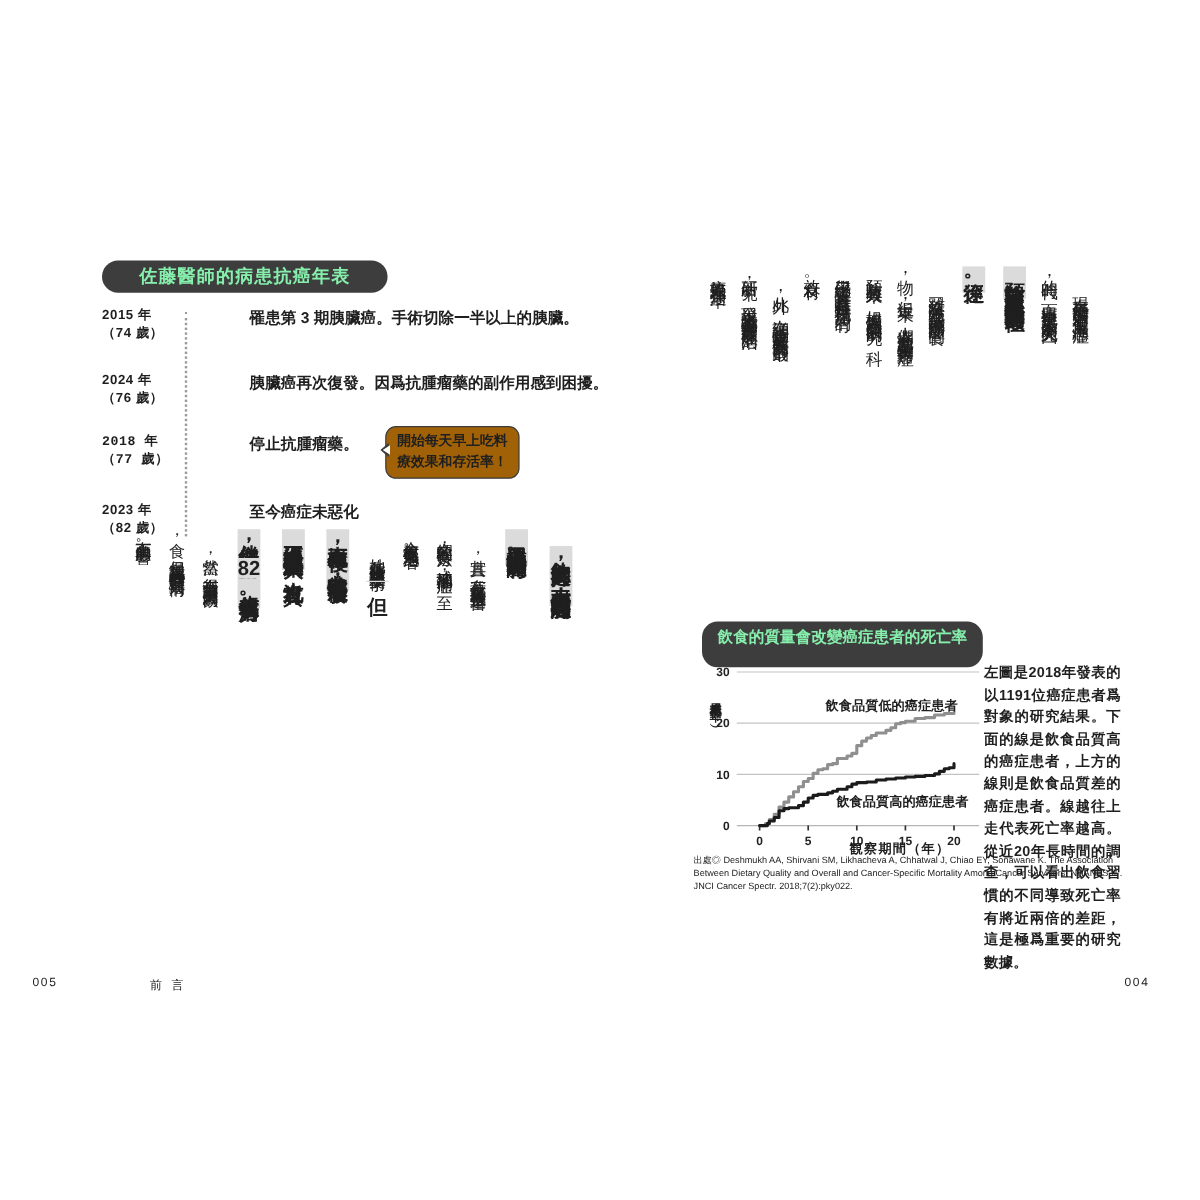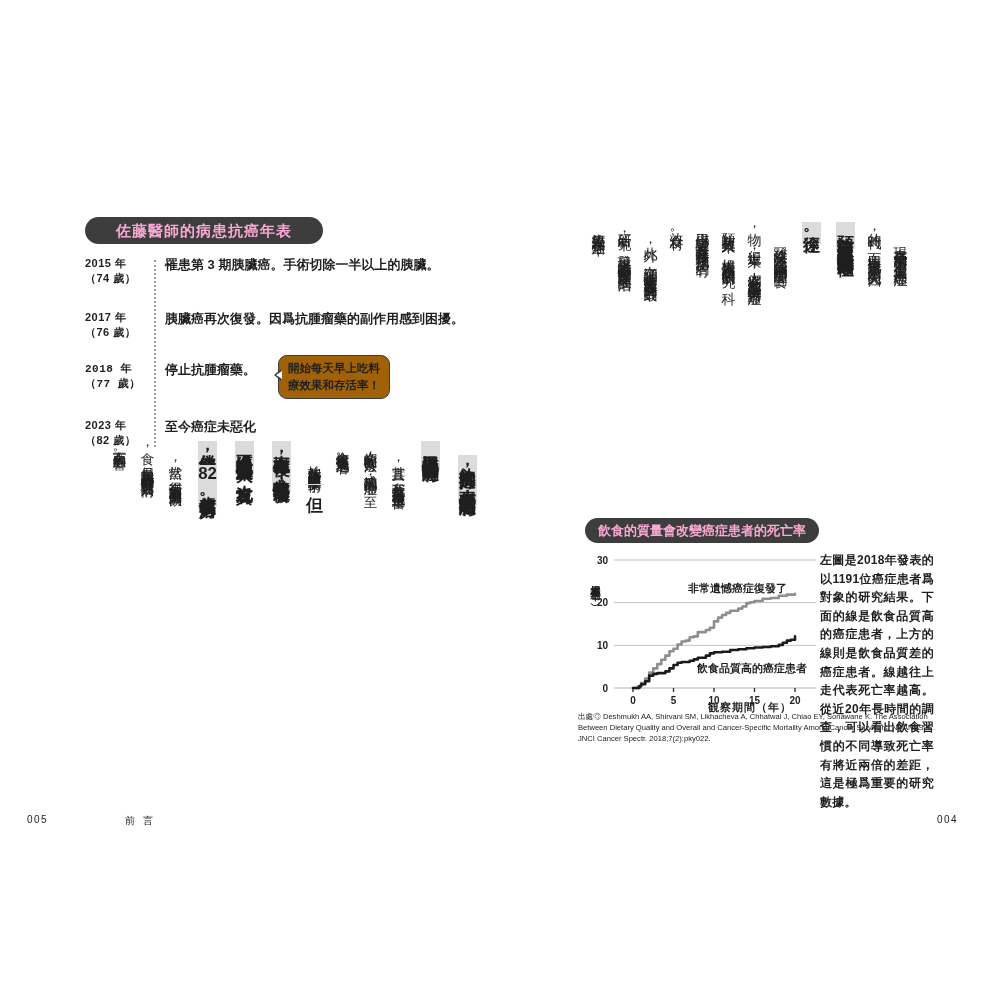--- a/index.html
+++ b/index.html
@@ -1,28 +1,28 @@
 <!DOCTYPE html>
 <html><head>
 <meta charset="utf-8">
 <style>
   html,body{margin:0;padding:0;background:#e9e9e9;}
   .spread{position:relative;width:1000px;height:1000px;background:#ffffff;margin:0 auto;
           font-family:"Liberation Sans", sans-serif;color:#1f1f1f;overflow:hidden;}
   .abs{position:absolute;}
 
   
-  .pill{background:#3d3d3d;color:#f9a8d4;font-weight:bold;text-align:center;border-radius:14px;}
+  .pill{background:#3d3d3d;color:#86efac;font-weight:bold;text-align:center;border-radius:14px;}
   .pill-timeline{left:85px;top:217px;width:238px;height:27px;line-height:27px;font-size:15px;letter-spacing:1px;}
-  .pill-chart{left:585px;top:518px;width:234px;height:25px;line-height:25px;font-size:13px;border-radius:13px;}
+  .pill-chart{left:585px;top:518px;width:234px;height:38px;line-height:25px;font-size:13px;border-radius:13px;}
 
   
   .trows{left:85px;top:256px;width:430px;}
   .dotline{position:absolute;left:69px;top:4px;bottom:2px;border-left:2px dotted #9a9a9a;}
-  .trow{display:flex;align-items:flex-start;position:relative;}
+  .trow{display:flex;align-items:flex-start;position:relative;gap:43px;}
   .trow.m1{margin-bottom:23px;}
   .trow.m2{margin-bottom:21px;}
   .trow.m3{margin-bottom:12px;font-family:Liberation Mono, monospace;}
   .tyear{width:64px;font-size:11px;line-height:1.4;font-weight:600;letter-spacing:.5px;}
   .tdesc{flex:1;padding-left:16px;font-size:13px;font-weight:700;line-height:1.45;}
   .row-flex{display:flex;align-items:flex-start;}
   .bubble{position:relative;display:inline-block;border:1.6px solid #3c3c3c;border-radius:9px;
           padding:4px 9px;font-size:11.5px;font-weight:700;text-align:center;line-height:1.5;
           margin-left:22px;top:-7px;background:#a16207;}
   .bubble::before{content:"";position:absolute;left:-11px;top:13px;border:6px solid transparent;
@@ -73,21 +73,21 @@
     <div class="trow m1">
       <div class="tyear">
         <span>2015 年</span><br>
         <span>（74 歲）</span>
       </div>
       <div class="tdesc">罹患第 3 期胰臟癌。手術切除一半以上的胰臟。</div>
     </div>
 
     <div class="trow m2">
       <div class="tyear">
-        <span>2017 年</span><br>
+        <span>2024 年</span><br>
         <span>（76 歲）</span>
       </div>
       <div class="tdesc">胰臟癌再次復發。因爲抗腫瘤藥的副作用感到困擾。</div>
     </div>
 
     <div class="trow m3">
       <div class="tyear">
         <span>2018 年</span><br>
         <span>（77 歲）</span>
       </div>
@@ -160,19 +160,19 @@
       <text x="136" y="156" text-anchor="middle" font-size="10" font-weight="600" fill="#222">10</text>
       <line x1="176.5" y1="140" x2="176.5" y2="144" stroke="#333" stroke-width="1.4"></line>
       <text x="176.5" y="156" text-anchor="middle" font-size="10" font-weight="600" fill="#222">15</text>
       <line x1="217" y1="140" x2="217" y2="144" stroke="#333" stroke-width="1.4"></line>
       <text x="217" y="156" text-anchor="middle" font-size="10" font-weight="600" fill="#222">20</text>
       <path d="M55.0 140.0H59.9 V138.3H63.1 V134.9H67.2 V130.6H71.2 V124.6H75.3 V120.4H79.3 V116.1H83.3 V111.8H87.4 V107.6H91.5 V103.3H95.5 V100.7H99.6 V96.5H103.6 V93.5H107.7 V92.6H111.7 V89.2H115.8 V88.4H119.8 V84.1H127.9 V82.0H131.9 V79.8H136.0 V73.4H140.1 V69.6H144.1 V67.0H148.1 V64.9H152.2 V62.8H160.3 V60.6H164.4 V58.5H168.4 V55.1H172.4 V54.2H176.5 V53.0H184.6 V50.8H192.7 V50.0H200.8 V47.8H208.9 V46.6H217.0 V45.7" fill="none" stroke="#8f8f8f" stroke-width="2.6" stroke-linejoin="round" stroke-linecap="round"></path>
       <path d="M55.0 140.0H61.5 V138.3H63.1 V136.2H67.2 V133.2H71.2 V127.6H75.3 V125.9H79.3 V125.1H87.4 V123.4H91.5 V120.4H95.5 V117.0H99.6 V114.8H103.6 V114.0H111.7 V112.7H115.8 V111.4H119.8 V109.7H127.9 V107.6H131.9 V105.4H136.0 V104.2H144.1 V103.7H152.2 V102.0H160.3 V101.2H168.4 V100.3H176.5 V99.5H184.6 V99.0H192.7 V98.2H200.8 V96.9H204.8 V94.8H208.9 V92.6H212.9 V91.8H217.0 V88.4" fill="none" stroke="#1b1b1b" stroke-width="2.6" stroke-linejoin="round" stroke-linecap="round"></path>
     </svg>
   <div class="abs ylab">累積死亡率（%）</div>
   <div class="abs xlab">観察期間（年）</div>
-  <div class="abs slabel slabel-low">非常遺憾癌症復發了</div>
+  <div class="abs slabel slabel-low">飲食品質低的癌症患者</div>
   <div class="abs slabel slabel-high">飲食品質高的癌症患者</div>
   <div class="abs chart-note">左圖是2018年發表的以1191位癌症患者爲對象的研究結果。下面的線是飲食品質高的癌症患者，上方的線則是飲食品質差的癌症患者。線越往上走代表死亡率越高。從近20年長時間的調查，可以看出飲食習慣的不同導致死亡率有將近兩倍的差距，這是極爲重要的研究數據。</div>
   <div class="abs citation">出處◎ Deshmukh AA, Shirvani SM, Likhacheva A, Chhatwal J, Chiao EY, Sonawane K. The Association Between Dietary Quality and Overall and Cancer-Specific Mortality Among Cancer Survivors, NHANES Ⅲ . JNCI Cancer Spectr. 2018;7(2):pky022.</div>
 
   <div class="abs foot foot-num-r">004</div>
 </div>
 
 </body></html>

